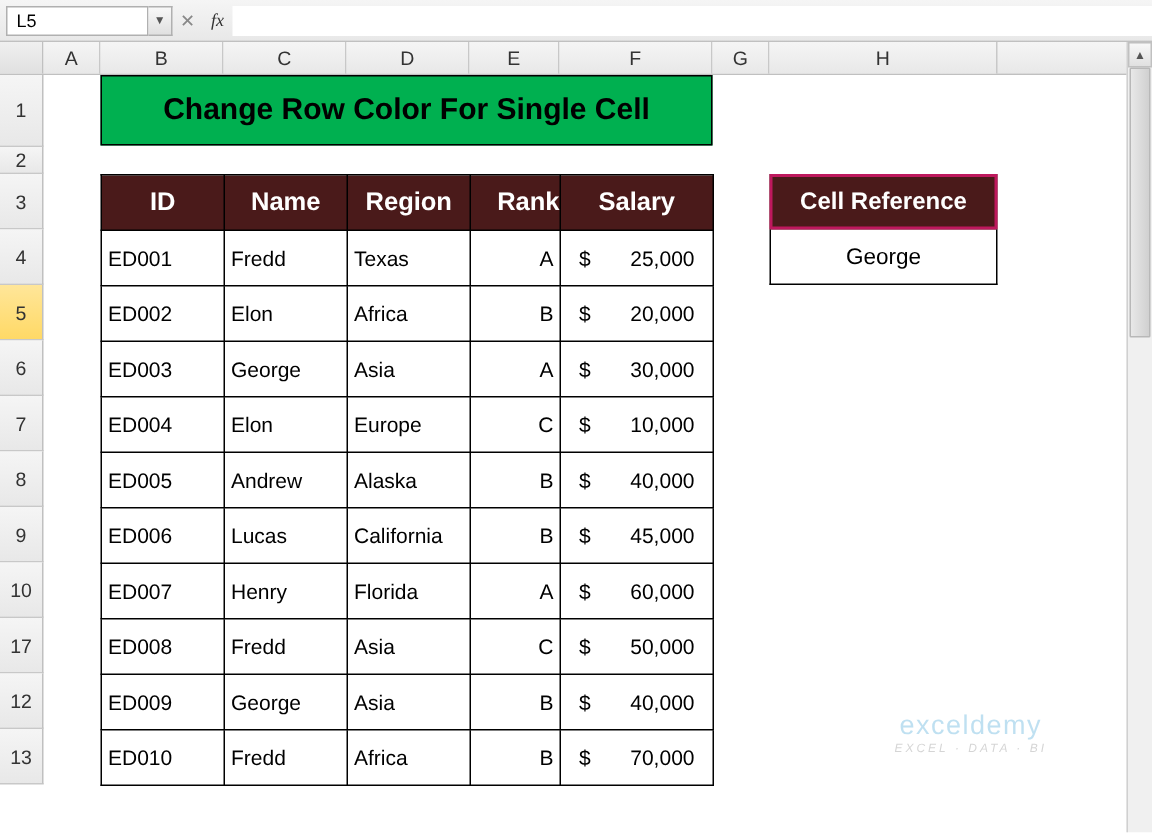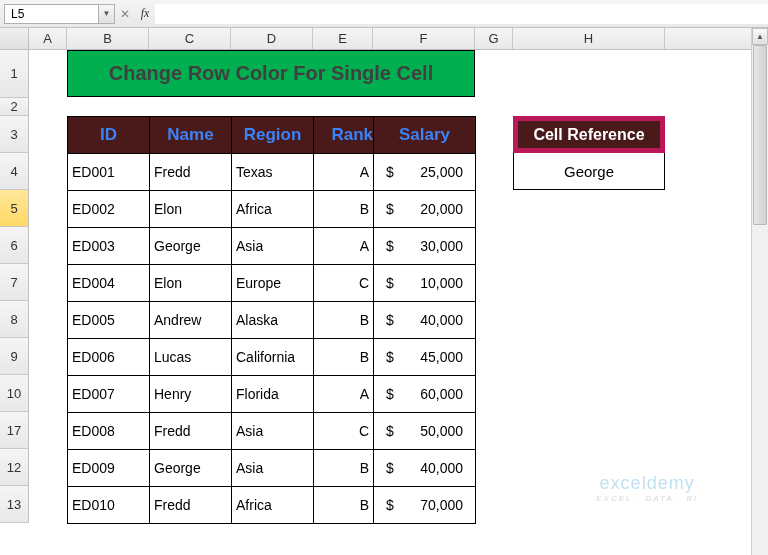--- a/index.html
+++ b/index.html
@@ -19,31 +19,31 @@
 .col-E { width: 60px; } .col-F { width: 102px; } .col-G { width: 38px; } .col-H { width: 152px; }
 
 .grid-body { display: flex; }
 .row-headers { width: 29px; }
 .row-h { border-right: 1px solid #c0c0c0; border-bottom: 1px solid #c8c8c8; display: flex; align-items: center; justify-content: center; font-size: 13px; color: #333; background: linear-gradient(#f5f5f5,#e8e8e8); }
 .row-h.active { background: linear-gradient(#ffe699,#ffd966); }
 .r1 { height: 48px; } .r2 { height: 18px; }
 .rn { height: 37px; }
 
 .cells { position: relative; flex: 1; }
-.title-banner { position: absolute; left: 38px; top: 0; width: 408px; height: 47px; background: #00b050; color: #404040; font-weight: bold; font-size: 20px; display: flex; align-items: center; justify-content: center; border: 1px solid #000; }
+.title-banner { position: absolute; left: 38px; top: 0; width: 408px; height: 47px; background: #00b050; color: #000000; font-weight: bold; font-size: 20px; display: flex; align-items: center; justify-content: center; border: 1px solid #000; }
 
 .data-table { position: absolute; left: 38px; top: 66px; border-collapse: collapse; }
-.data-table th { background: #4a1a1a; color: #3b82f6; font-size: 17px; font-weight: bold; border: 1px solid #000; height: 37px; }
+.data-table th { background: #4a1a1a; color: #ffffff; font-size: 17px; font-weight: bold; border: 1px solid #000; height: 37px; }
 .data-table td { border: 1px solid #000; font-size: 14px; height: 37px; padding: 0 4px; }
 .data-table .c-id { width: 82px; } .data-table .c-name { width: 82px; } .data-table .c-region { width: 82px; }
 .data-table .c-rank { width: 60px; text-align: right; } .data-table .c-salary { width: 102px; }
 .sal-cell { display: flex; justify-content: space-between; padding: 0 8px; }
 
 .ref-box { position: absolute; left: 484px; top: 66px; width: 152px; }
-.ref-head { background: #4a1a1a; color: #fff; font-size: 16px; font-weight: bold; height: 37px; display: flex; align-items: center; justify-content: center; border: 5px solid #be185d; }
+.ref-head { background: #4a1a1a; color: #fff; font-size: 16px; font-weight: bold; height: 37px; display: flex; align-items: center; justify-content: center; border: 2px solid #be185d; }
 .ref-val { height: 37px; border: 1px solid #000; border-top: none; display: flex; align-items: center; justify-content: center; font-size: 15px; }
 
 .watermark { position: absolute; right: 70px; bottom: 20px; opacity: 0.35; font-size: 11px; color: #4aa8d8; text-align: center; }
 .watermark .wm-main { font-size: 18px; font-weight: 300; letter-spacing: 1px; }
 .watermark .wm-sub { font-size: 8px; letter-spacing: 2px; color: #888; font-style: italic; }
 
 .scrollbar-v { position: absolute; right: 0; top: 28px; bottom: 0; width: 17px; background: #f0f0f0; border-left: 1px solid #d0d0d0; }
 .sb-btn { height: 17px; background: linear-gradient(#f8f8f8,#e0e0e0); border: 1px solid #c0c0c0; display: flex; align-items: center; justify-content: center; font-size: 8px; color: #555; }
 .sb-thumb { position: absolute; top: 17px; left: 1px; right: 1px; height: 180px; background: linear-gradient(to right,#e8e8e8,#d0d0d0); border: 1px solid #b8b8b8; border-radius: 1px; }
 </style>

